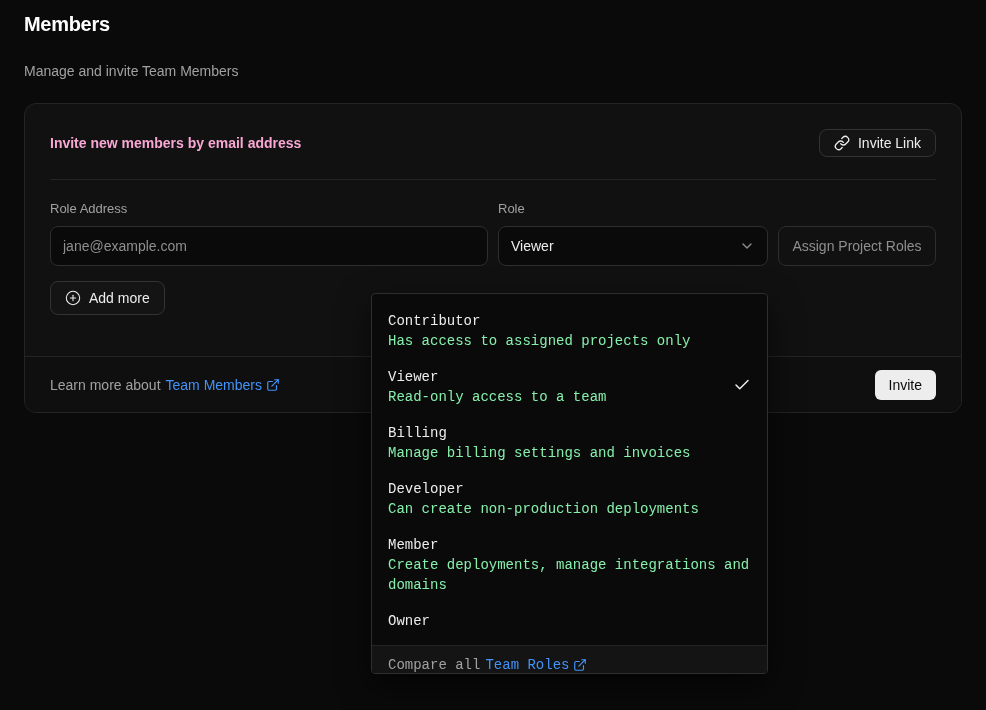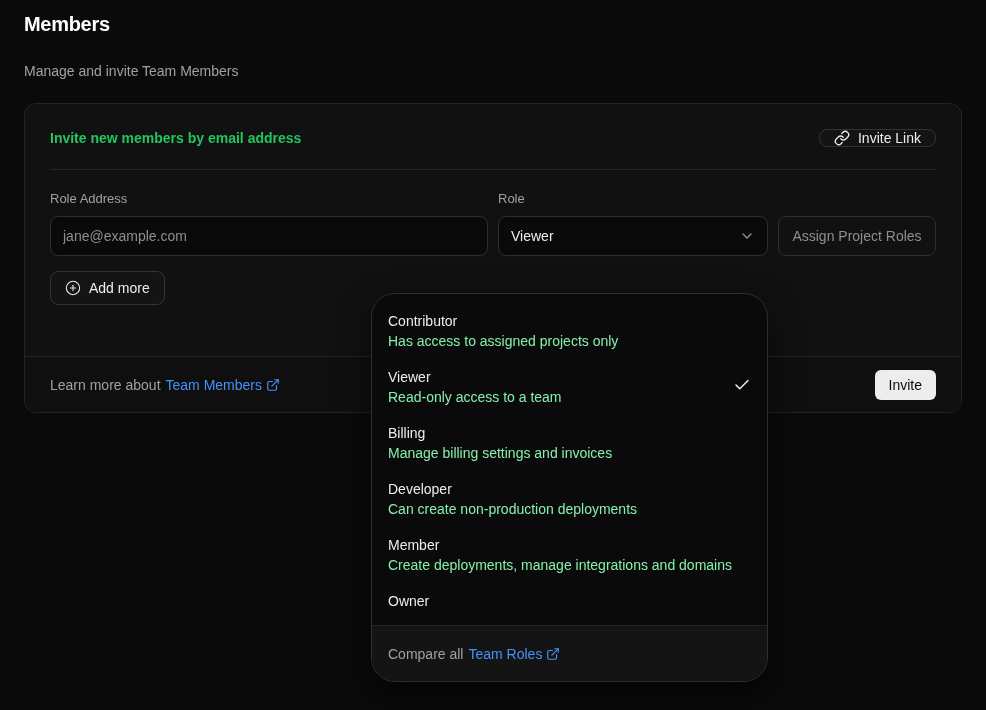--- a/index.html
+++ b/index.html
@@ -29,32 +29,32 @@
     width: 938px; height: 310px;
     background: #111111;
     border: 1px solid #242424;
     border-radius: 12px;
     overflow: hidden;
   }
   .card-header {
     display: flex; align-items: center; justify-content: space-between;
     padding: 25px 25px 22px 25px;
   }
-  .card-header-title { font-size: 14px; font-weight: 700; color: #22c55e; }
+  .card-header-title { font-size: 14px; font-weight: 700; color: #f9a8d4; }
 
   .btn {
     display: inline-flex; align-items: center; justify-content: center;
     gap: 8px; cursor: pointer; white-space: nowrap;
     font-family: "Liberation Sans", sans-serif;
     font-size: 14px; border-radius: 8px;
   }
   .btn-outline {
     background: #141414; color: #ededed;
     border: 1px solid #333333;
-    height: 18px; padding: 0 14px;
+    height: 28px; padding: 0 14px;
   }
   .btn-outline svg { stroke: #ededed; }
 
   .header-divider { border: none; border-top: 1px solid #242424; margin: 0 25px; }
 
   .form-area { padding: 21px 25px 0 25px; }
   .labels-row, .inputs-row { display: flex; gap: 10px; }
   .label-email { width: 438px; }
   .label-role { width: 270px; }
   .field-label { font-size: 13px; color: #a1a1a1; margin-bottom: 10px; display: block; }
@@ -107,40 +107,41 @@
     border: none; height: 30px; padding: 0 14px;
     border-radius: 6px; font-weight: 400;
   }
 
   
   .dropdown {
     position: absolute; left: 371px; top: 293px;
     width: 397px;
     background: #0a0a0a;
     border: 1px solid #2e2e2e;
-    border-radius: 24px;
+    border-radius: 4px;
     box-shadow: 0 12px 32px rgba(0,0,0,0.6);
     overflow: hidden;
     z-index: 10;
+    font-family: Liberation Mono, monospace;
   }
   .dropdown-items { padding: 9px 0 6px 0; }
   .dropdown-item {
     padding: 8px 16px; cursor: pointer;
     display: flex; align-items: center; justify-content: space-between;
   }
   .item-name { font-size: 14px; color: #ededed; line-height: 20px; }
   .item-desc { font-size: 14px; color: #86efac; line-height: 20px; }
   .check { flex: 0 0 auto; margin-left: 12px; }
   .check svg { stroke: #ededed; }
 
   .dropdown-footer {
     border-top: 1px solid #242424;
     background: #141414;
-    height: 56px; padding: 0 16px;
-    display: flex; align-items: center;
+    height: 28px; padding: 0 16px;
+    display: flex; align-items: flex-end;
   }
   .dropdown-footer .footer-text { font-size: 14px; }
 </style>
 </head>
 <body>
 
 <div class="page">
 
   <h1 class="page-title">Members</h1>
   <div class="page-subtitle">Manage and invite Team Members</div>

